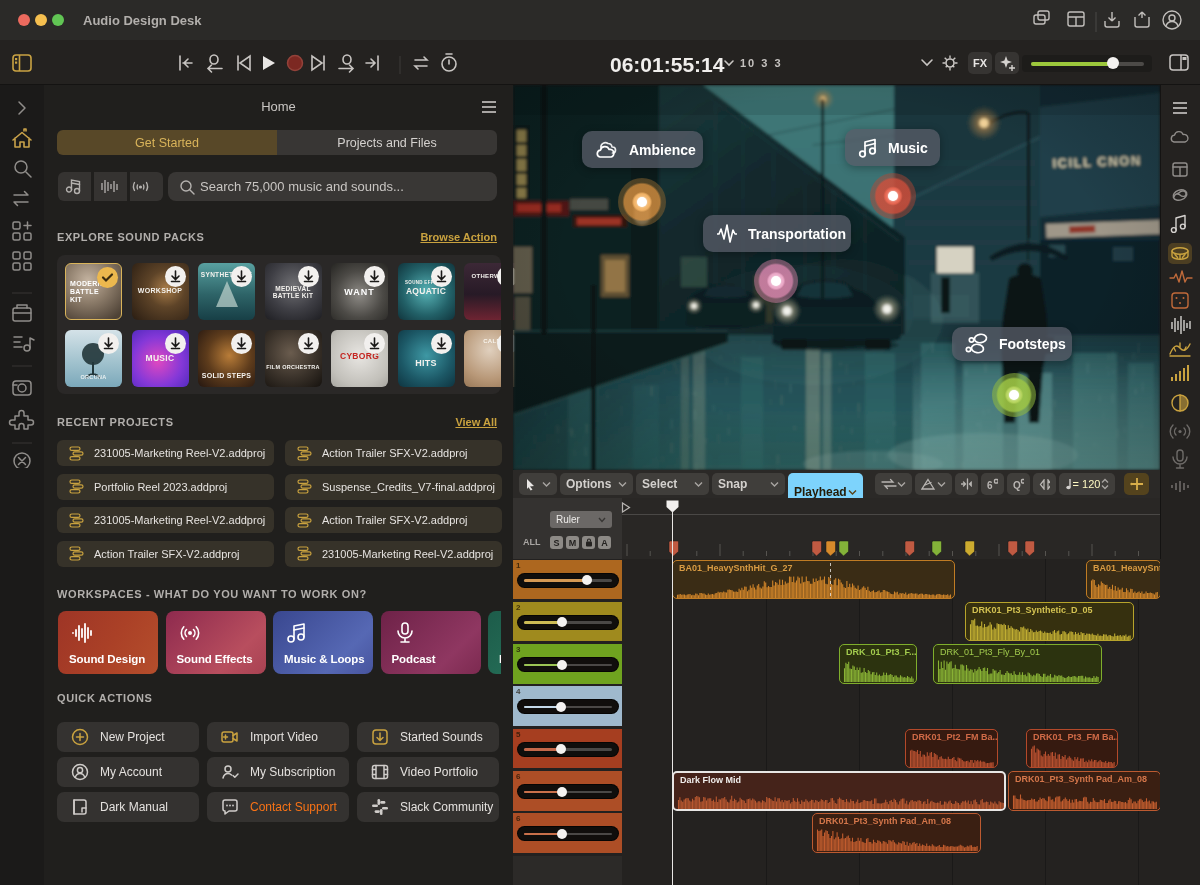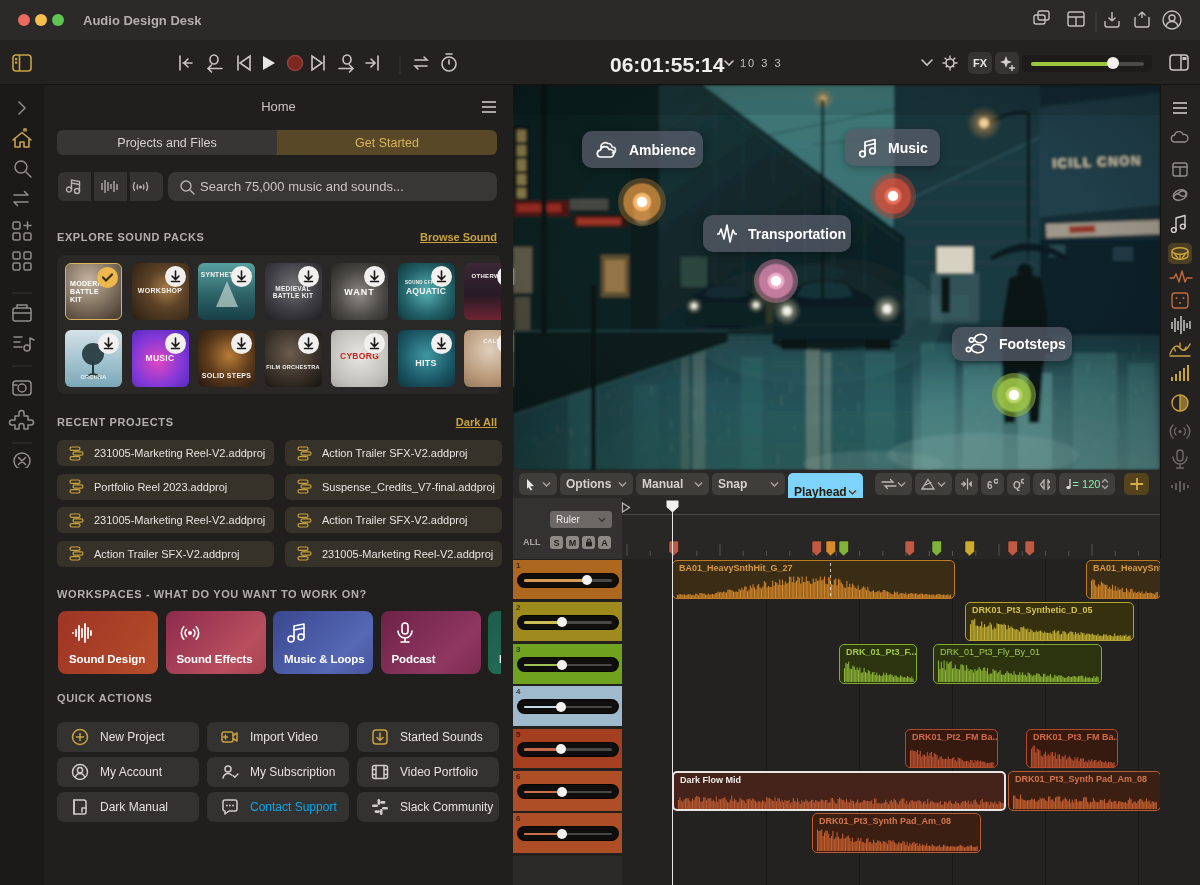--- a/index.html
+++ b/index.html
@@ -41,21 +41,21 @@
 <path d="M200 4v14M188 11h9M193 7l4 4-4 4" stroke="#c8c5c2" stroke-width="1.6" fill="none" stroke-linecap="round"></path>
 <path d="M222 4v28" stroke="#3c3a38" stroke-width="1"></path>
 <path d="M237 8h12l-3-3M249 14h-12l3 3" stroke="#c8c5c2" stroke-width="1.6" fill="none" stroke-linecap="round"></path>
 <circle cx="271" cy="12" r="7" stroke="#c8c5c2" stroke-width="1.6" fill="none" stroke-linecap="round"></circle>
     <path d="M271 12V8M268 2h6" stroke="#c8c5c2" stroke-width="1.6" fill="none" stroke-linecap="round"></path>
 </svg>
 <div class="abs" style="left:610px;top:53px;width:116px;font-size:21px;font-weight:bold;color:#f0eeec;letter-spacing:0px">06:01:55:14</div>
 <svg class="abs" style="left:723px;top:58px" width="12" height="10">
     <path d="M2 3l4 4 4-4" stroke="#c8c5c2" stroke-width="1.6" fill="none" stroke-linecap="round"></path>
   </svg>
-<div class="abs" style="left:740px;top:57px;font-size:11px;font-weight:normal;color:#c5c2bf;letter-spacing:2px">10 3 3</div>
+<div class="abs" style="left:740px;top:57px;font-size:11px;font-weight:bold;color:#c5c2bf;letter-spacing:2px">10 3 3</div>
 <svg class="abs" style="left:917px;top:52px" width="46" height="22" viewBox="0 0 46 22">
 <path d="M5 8l5 5 5-5" stroke="#c8c5c2" stroke-width="1.6" fill="none" stroke-linecap="round"></path>
 <circle cx="33" cy="11" r="4" stroke="#c8c5c2" stroke-width="1.6" fill="none" stroke-linecap="round"></circle>
     <path d="M33 3.5v3M33 15.5v3M25.5 11h3M37.5 11h3M27.7 5.7l2.1 2.1M35.2 13.2l2.1 2.1M38.3 5.7l-2.1 2.1M30.8 13.2l-2.1 2.1" stroke="#c8c5c2" stroke-width="1.4"></path>
 </svg>
 <div class="abs" style="left:968px;top:52px;width:24px;height:22px;background:#363432;border-radius:5px;color:#e8e6e4;font-size:11px;font-weight:bold;display:flex;align-items:center;justify-content:center">FX</div>
 <div class="abs" style="left:995px;top:52px;width:24px;height:22px;background:#363432;border-radius:5px"></div>
 <svg class="abs" style="left:995px;top:52px" width="24" height="22" viewBox="0 0 24 22">
     <path d="M11 4l1.6 4.4L17 10l-4.4 1.6L11 16l-1.6-4.4L5 10l4.4-1.6z" fill="#d5d2cf"></path>
     <path d="M17 13v6M14 16h6" stroke="#d5d2cf" stroke-width="1.4"></path>
@@ -99,22 +99,22 @@
 <path d="M8 345h20" stroke="#2f2d2b" stroke-width="1.5"></path>
 <circle cx="18" cy="363" r="8" stroke="#908d8a" stroke-width="1.5" fill="none" stroke-linecap="round" stroke-linejoin="round"></circle>
     <path d="M14.5 359.5l7 7M21.5 359.5l-7 7" stroke="#908d8a" stroke-width="1.5" fill="none" stroke-linecap="round" stroke-linejoin="round"></path>
 </svg>
 <div class="abs" style="left:44px;top:85px;width:469px;height:800px;background:#201f1d"></div>
 <div class="abs" style="left:44px;top:99px;width:469px;text-align:center;font-size:13px;color:#c8c5c2">Home</div>
 <svg class="abs" style="left:481px;top:100px" width="16" height="14">
     <path d="M1 2h14M1 7h14M1 12h14" stroke="#d5d2cf" stroke-width="1.6"></path>
   </svg>
 <div class="abs" style="left:57px;top:130px;width:440px;height:25px;border-radius:6px;overflow:hidden;display:flex">
+<div style="width:220px;background:#584828;color:#d9b45a;font-size:12.5px;display:flex;align-items:center;justify-content:center">Get Started</div>
 <div style="width:220px;background:#383634;color:#d5d2cf;font-size:12.5px;display:flex;align-items:center;justify-content:center">Projects and Files</div>
-<div style="width:220px;background:#584828;color:#d9b45a;font-size:12.5px;display:flex;align-items:center;justify-content:center">Get Started</div>
   </div>
 <div class="abs" style="left:58px;top:172px;width:105px;height:29px;display:flex;gap:3px">
 <div style="width:33px;background:#353331;border-radius:6px 0 0 6px"></div>
 <div style="width:33px;background:#353331"></div>
 <div style="width:33px;background:#353331;border-radius:0 6px 6px 0"></div>
   </div>
 <svg class="abs" style="left:58px;top:172px" width="105" height="29" viewBox="0 0 105 29">
 <path d="M11 20a2.5 2.5 0 11.1-5M11 20a2.5 2.5 0 10.1-5" stroke="#b5b2af" stroke-width="1.4" fill="none" stroke-linecap="round"></path>
     <path d="M13.5 18V8l8 1.5V19" stroke="#b5b2af" stroke-width="1.4" fill="none" stroke-linecap="round"></path>
     <circle cx="19" cy="19" r="2.5" stroke="#b5b2af" stroke-width="1.4" fill="none" stroke-linecap="round"></circle>
@@ -123,21 +123,21 @@
 <path d="M85.5 13a5 5 0 010 4M88.5 10.5a8.5 8.5 0 010 8M79.5 13a5 5 0 000 4M76.5 10.5a8.5 8.5 0 000 8" stroke="#b5b2af" stroke-width="1.4" fill="none" stroke-linecap="round"></path>
     <circle cx="82.5" cy="15" r="1.6" fill="#b5b2af"></circle>
 </svg>
 <div class="abs" style="left:168px;top:172px;width:329px;height:29px;background:#393735;border-radius:8px"></div>
 <svg class="abs" style="left:179px;top:179px" width="16" height="16">
     <circle cx="7" cy="7" r="5" stroke="#b5b2af" stroke-width="1.4" fill="none" stroke-linecap="round"></circle>
     <path d="M11 11l4 4" stroke="#b5b2af" stroke-width="1.4" fill="none" stroke-linecap="round"></path>
   </svg>
 <div class="abs" style="left:200px;top:179px;font-size:13px;color:#c8c5c2">Search 75,000 music and sounds...</div>
 <div class="abs" style="left:57px;top:231px;font-size:11px;font-weight:bold;letter-spacing:0.6px;color:#b2afac">EXPLORE SOUND PACKS</div>
-<div class="abs" style="left:397px;top:231px;width:100px;text-align:right;font-size:11px;font-weight:bold;color:#c9a23f;text-decoration:underline">Browse Sound</div>
+<div class="abs" style="left:397px;top:231px;width:100px;text-align:right;font-size:11px;font-weight:bold;color:#c9a23f;text-decoration:underline">Browse Action</div>
 <div class="abs" style="left:57px;top:255px;width:444px;height:139px;background:#2a2827;border-radius:8px;overflow:hidden"></div>
 <div style="position:absolute;left:65.0px;top:263px;width:57px;height:57px;border-radius:6px;overflow:hidden;border:1.5px solid #d9b45a;background:radial-gradient(circle at 40% 30%,#c4b3a0,#8a7a68 45%,#4e4236 90%)">
     <div style="position:absolute;left:4px;top:16px;width:53px;text-align:left;font-size:7px;font-weight:bold;color:#ffffff;letter-spacing:0.3px;line-height:1.15;white-space:pre-line">MODERN
 BATTLE
 KIT</div>
     <div style="position:absolute;right:3px;top:3px;width:21px;height:21px;border-radius:50%;background:#ecb84e"><svg width="21" height="21">
         <path d="M6 10.5l3 3 6-6" stroke="#3a2c10" stroke-width="2.2" fill="none" stroke-linecap="round"></path>
       </svg></div>
   </div>
 <div style="position:absolute;left:131.5px;top:263px;width:57px;height:57px;border-radius:6px;overflow:hidden;background:linear-gradient(160deg,#6e5334,#3a2a1c 70%);background-image:radial-gradient(circle at 60% 45%,#a87c48,#5e4428 40%,#2e2014 95%)">
@@ -222,21 +222,21 @@
       </svg></div>
   </div>
 <div style="position:absolute;left:464.0px;top:330px;width:57px;height:57px;border-radius:6px;overflow:hidden;background:radial-gradient(circle at 45% 35%,#e0d0be,#b89878 60%,#907050)">
     <div style="position:absolute;left:0px;top:8px;width:57px;text-align:center;font-size:6px;font-weight:bold;color:#f8f4ec;letter-spacing:0.3px;line-height:1.15;white-space:pre-line">CALM</div>
     <div style="position:absolute;right:3px;top:3px;width:21px;height:21px;border-radius:50%;background:#f2f0ee"><svg width="21" height="21">
         <path d="M10.5 5v8M7 10l3.5 3.5L14 10M6.5 15.5h8" stroke="#1a1918" stroke-width="1.6" fill="none" stroke-linecap="round"></path>
       </svg></div>
   </div>
 <div class="abs" style="left:501px;top:255px;width:12px;height:140px;background:#201f1d"></div>
 <div class="abs" style="left:57px;top:416px;font-size:11px;font-weight:bold;letter-spacing:0.6px;color:#b2afac">RECENT PROJECTS</div>
-<div class="abs" style="left:417px;top:416px;width:80px;text-align:right;font-size:11px;font-weight:bold;color:#c9a23f;text-decoration:underline">Dark All</div>
+<div class="abs" style="left:417px;top:416px;width:80px;text-align:right;font-size:11px;font-weight:bold;color:#c9a23f;text-decoration:underline">View All</div>
 <div class="abs" style="left:57px;top:440.0px;width:217px;height:26px;background:#363229;border-radius:6px;display:flex;align-items:center;padding-left:12px;gap:8px">
     <svg width="17" height="15" viewBox="0 0 17 15">
       <rect x="1" y="1" width="10" height="3.4" rx="1.7" stroke="#c9a23f" stroke-width="1.2" fill="none"></rect>
       <rect x="4" y="5.8" width="10" height="3.4" rx="1.7" stroke="#c9a23f" stroke-width="1.2" fill="none"></rect>
       <rect x="1" y="10.6" width="10" height="3.4" rx="1.7" stroke="#c9a23f" stroke-width="1.2" fill="none"></rect>
     </svg>
     <span style="font-size:11px;color:#e6e3e0;white-space:nowrap">231005-Marketing Reel-V2.addproj</span>
   </div>
 <div class="abs" style="left:285px;top:440.0px;width:217px;height:26px;background:#363229;border-radius:6px;display:flex;align-items:center;padding-left:12px;gap:8px">
     <svg width="17" height="15" viewBox="0 0 17 15">
@@ -383,21 +383,21 @@
     </svg>
     <span style="font-size:12px;color:#e4e1de;white-space:nowrap">Dark Manual</span>
   </div>
 <div class="abs" style="left:207px;top:792px;width:142px;height:30px;background:#343230;border-radius:7px;display:flex;align-items:center;padding-left:13px;gap:10px">
     <svg width="20" height="20" viewBox="0 0 20 20">
       <path d="M3 5a2 2 0 012-2h10a2 2 0 012 2v7a2 2 0 01-2 2H9l-4 3v-3H5a2 2 0 01-2-2z" stroke="#cfccc9" stroke-width="1.5" fill="none" stroke-linecap="round" stroke-linejoin="round"></path>
       <circle cx="7" cy="8.5" r="0.9" fill="#cfccc9"></circle>
       <circle cx="10" cy="8.5" r="0.9" fill="#cfccc9"></circle>
       <circle cx="13" cy="8.5" r="0.9" fill="#cfccc9"></circle>
     </svg>
-    <span style="font-size:12px;color:#0ea5e9;white-space:nowrap">Contact Support</span>
+    <span style="font-size:12px;color:#f97316;white-space:nowrap">Contact Support</span>
   </div>
 <div class="abs" style="left:357px;top:792px;width:142px;height:30px;background:#343230;border-radius:7px;display:flex;align-items:center;padding-left:13px;gap:10px">
     <svg width="20" height="20" viewBox="0 0 20 20">
       <g fill="#cfccc9">
         <rect x="7.5" y="2" width="2.6" height="6" rx="1.3"></rect>
         <rect x="11.5" y="2.8" width="2.6" height="5.2" rx="1.3" transform="rotate(90 12.8 5.4)"></rect>
         <rect x="9.9" y="12" width="2.6" height="6" rx="1.3"></rect>
         <rect x="5.9" y="12" width="2.6" height="5.2" rx="1.3" transform="rotate(90 7.2 14.6)"></rect>
         <rect x="2" y="7.5" width="6" height="2.6" rx="1.3"></rect>
         <rect x="12" y="9.9" width="6" height="2.6" rx="1.3"></rect>
@@ -821,21 +821,21 @@
       <path d="M1 1.5l3.5 3.5L8 1.5" stroke="#a8a5a2" stroke-width="1.4" fill="none"></path>
     </svg>
   </div>
 <div class="abs" style="left:560px;top:473px;width:73px;height:22px;background:#403e3b;border-radius:5px;display:flex;align-items:center;justify-content:space-between;padding:0 6px;font-size:12px;font-weight:bold;color:#d3d0cd">
     <span>Options</span>
     <svg width="9" height="7">
       <path d="M1 1.5l3.5 3.5L8 1.5" stroke="#a8a5a2" stroke-width="1.4" fill="none"></path>
     </svg>
   </div>
 <div class="abs" style="left:636px;top:473px;width:73px;height:22px;background:#403e3b;border-radius:5px;display:flex;align-items:center;justify-content:space-between;padding:0 6px;font-size:12px;font-weight:bold;color:#d3d0cd">
-    <span>Manual</span>
+    <span>Select</span>
     <svg width="9" height="7">
       <path d="M1 1.5l3.5 3.5L8 1.5" stroke="#a8a5a2" stroke-width="1.4" fill="none"></path>
     </svg>
   </div>
 <div class="abs" style="left:712px;top:473px;width:73px;height:22px;background:#403e3b;border-radius:5px;display:flex;align-items:center;justify-content:space-between;padding:0 6px;font-size:12px;font-weight:bold;color:#d3d0cd">
     <span>Snap</span>
     <svg width="9" height="7">
       <path d="M1 1.5l3.5 3.5L8 1.5" stroke="#a8a5a2" stroke-width="1.4" fill="none"></path>
     </svg>
   </div>
@@ -878,21 +878,21 @@
     <svg width="13" height="13" style="margin:auto">
       <text x="0" y="11" font-size="10" font-weight="bold" fill="#b8b5b2" font-family="Liberation Sans">Q</text>
       <rect x="8.5" y="1.5" width="3.5" height="3.5" rx="0.8" stroke="#b8b5b2" stroke-width="1.3" fill="none" stroke-linecap="round"></rect>
     </svg>
   </div>
 <div class="abs" style="left:1033px;top:473px;width:23px;height:22px;background:#403e3b;border-radius:5px;display:flex;align-items:center;justify-content:space-between;padding:0 6px;font-size:12px;font-weight:bold;color:#d3d0cd">
     <svg width="14" height="11" style="margin:auto">
       <path d="M5 1L1.5 5.5 5 10zM9 1l3.5 4.5L9 10z" stroke="#b8b5b2" stroke-width="1.3" fill="none" stroke-linecap="round"></path>
     </svg>
   </div>
-<div class="abs" style="left:1059px;top:473px;width:56px;height:22px;background:#403e3b;border-radius:5px;display:flex;align-items:center;justify-content:space-between;padding:0 6px;font-size:12px;font-weight:bold;color:#86efac">
+<div class="abs" style="left:1059px;top:473px;width:56px;height:22px;background:#403e3b;border-radius:5px;display:flex;align-items:center;justify-content:space-between;padding:0 6px;font-size:12px;font-weight:bold;color:#fef9c3">
     <svg width="7" height="12" style="flex:none">
       <path d="M5 1v8" stroke="#d3d0cd" stroke-width="1.4"></path>
       <ellipse cx="3.5" cy="9.5" rx="2.2" ry="1.8" fill="#d3d0cd"></ellipse>
     </svg>
     <span style="font-weight:normal;font-size:11px;white-space:nowrap">= 120</span>
     <svg width="8" height="12" style="flex:none">
       <path d="M1 4.5L4 1.5l3 3M1 7.5l3 3 3-3" stroke="#a8a5a2" stroke-width="1.3" fill="none"></path>
     </svg>
   </div>
 <div class="abs" style="left:1124px;top:473px;width:25px;height:22px;background:#54431d;border-radius:5px;display:flex;align-items:center;justify-content:space-between;padding:0 6px;font-size:12px;font-weight:bold;color:#d3d0cd">

